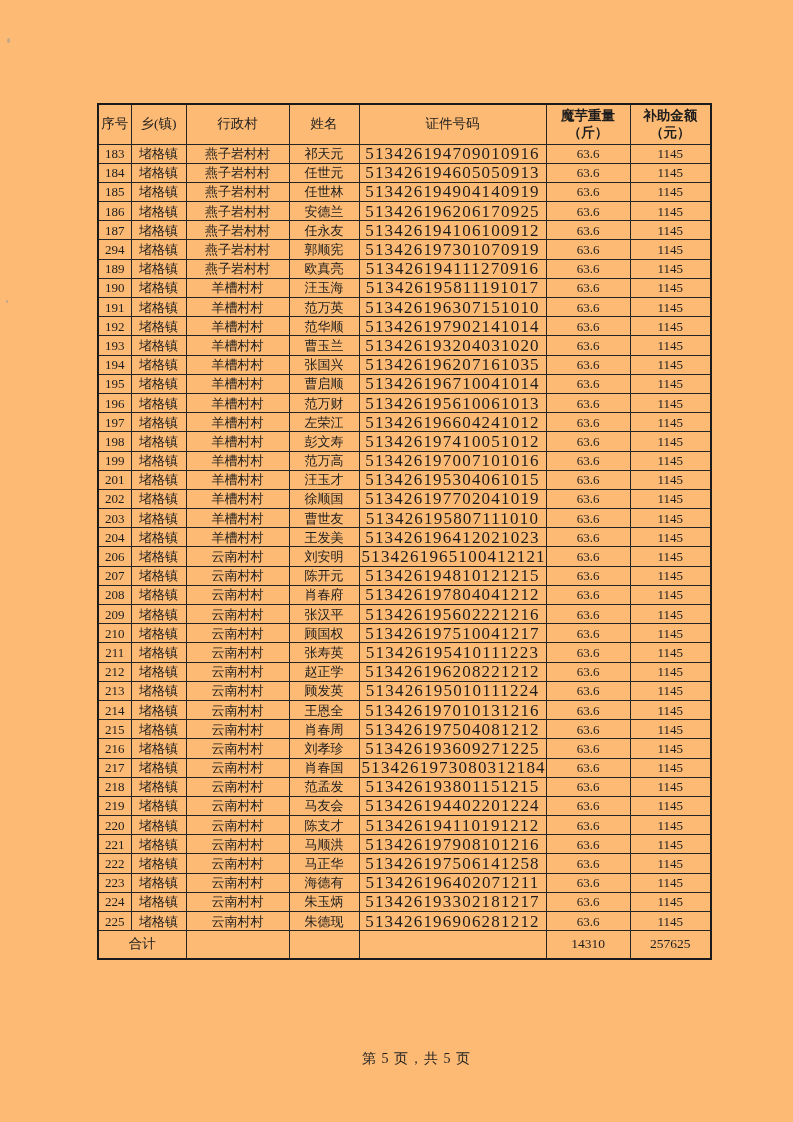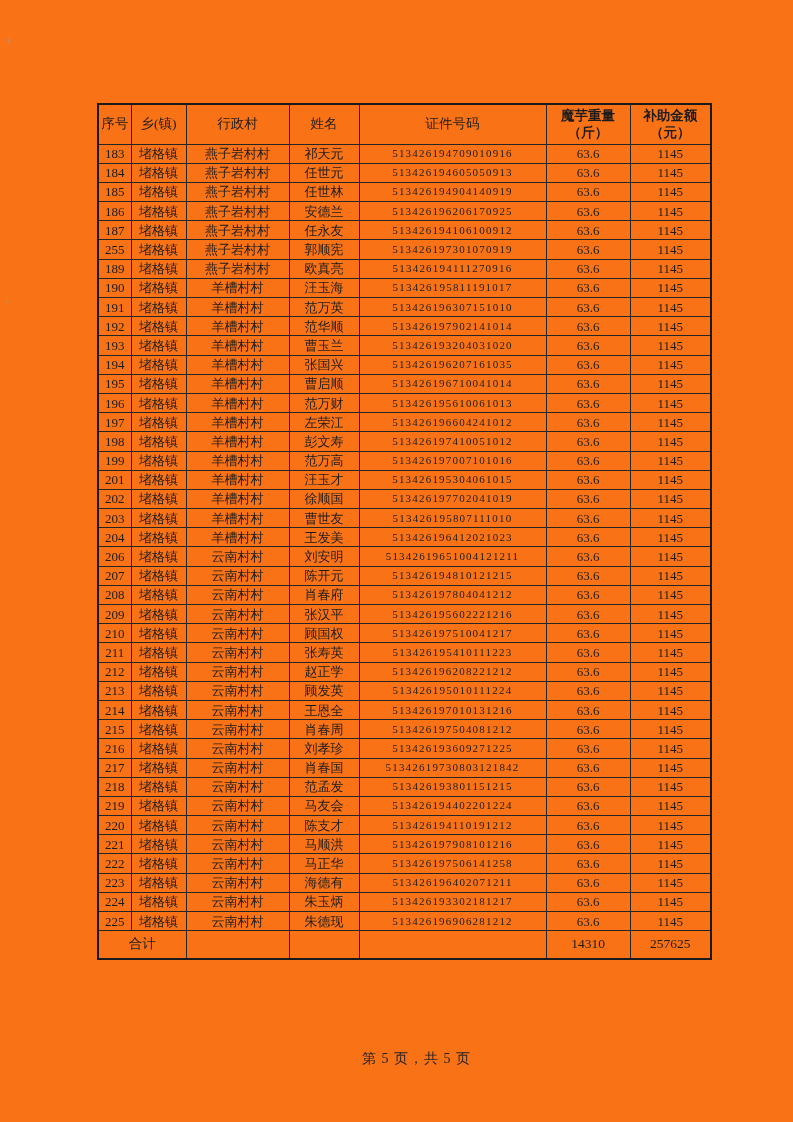--- a/index.html
+++ b/index.html
@@ -6,21 +6,21 @@
   html, body { margin: 0; padding: 0; }
   body {
     width: 793px; height: 1122px;
     background: #ffffff;
     font-family: "Liberation Serif", "DejaVu Serif", serif;
     color: #1c1c1c;
   }
   .page {
     position: relative;
     width: 793px; height: 1122px;
-    background: #f97316;
+    background: #fdba74;
     overflow: hidden;
   }
   
   .speck { position: absolute; background: #9a9a9a; border-radius: 50%; opacity: .6; }
   .speck.s1 { left: 7px; top: 38px; width: 3px; height: 5px; }
   .speck.s2 { left: 6px; top: 300px; width: 2px; height: 3px; }
 
   table.subsidy {
     position: absolute;
     left: 97px; top: 103px;
@@ -41,21 +41,21 @@
     height: 40px;
     font-size: 13.5px;
     font-weight: normal;
     line-height: 1.3;
   }
   .subsidy tbody td {
     height: 19.2px;
     font-size: 13px;
     line-height: 1;
   }
-  .subsidy td.id-cell { letter-spacing: 1.2px; font-size: 11px; }
+  .subsidy td.id-cell { letter-spacing: 1.2px; font-size: 17px; }
   .subsidy td.num-cell { font-size: 13px; }
   .subsidy tr.total-row td { height: 28px; font-size: 13.5px; }
   .hdr-two-line span { display: block; font-weight: bold; }
 
   .footer {
     position: absolute;
     top: 1050px; left: 0; right: 0;
     text-align: center;
     font-size: 14px;
     letter-spacing: 1px;
@@ -138,21 +138,21 @@
         <tr>
     <td>187</td>
     <td>堵格镇</td>
     <td>燕子岩村村</td>
     <td>任永友</td>
     <td class="id-cell">513426194106100912</td>
     <td class="num-cell">63.6</td>
     <td class="num-cell">1145</td>
   </tr>
         <tr>
-    <td>255</td>
+    <td>294</td>
     <td>堵格镇</td>
     <td>燕子岩村村</td>
     <td>郭顺宪</td>
     <td class="id-cell">513426197301070919</td>
     <td class="num-cell">63.6</td>
     <td class="num-cell">1145</td>
   </tr>
         <tr>
     <td>189</td>
     <td>堵格镇</td>

